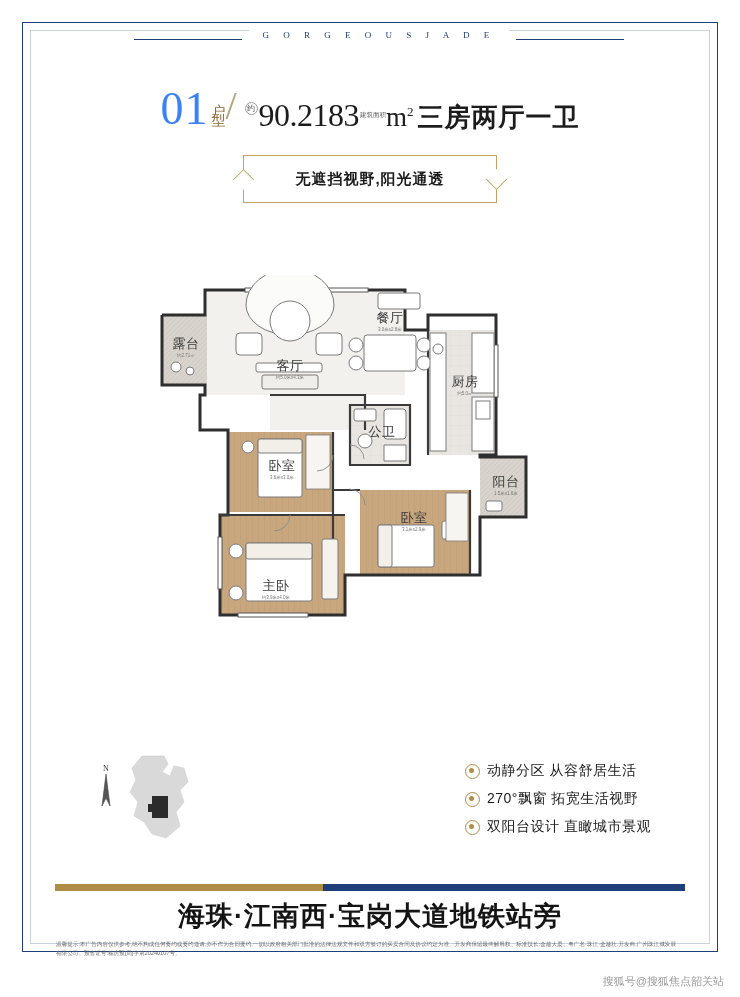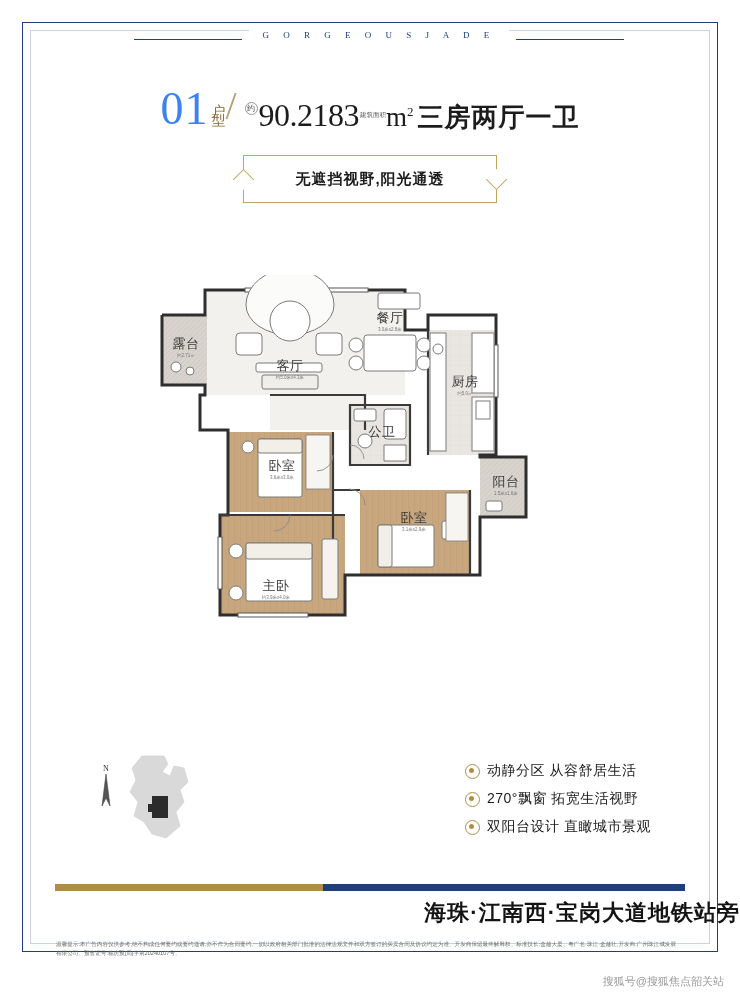--- a/index.html
+++ b/index.html
@@ -229,22 +229,22 @@
   .bar-blue {
     position: absolute;
     left: 323px; top: 884px;
     width: 362px; height: 7px;
     background: #1f3f7a;
   }
   .footer-title {
     position: absolute;
     left: 0; top: 898px;
     width: 740px;
-    text-align: right;
-    font-size: 22px;
+    text-align: center;
+    font-size: 27px;
     font-weight: bold;
     color: #141414;
     letter-spacing: 1px;
   }
   .disclaimer {
     position: absolute;
     left: 56px; top: 940px;
     width: 620px;
     font-size: 5.6px;
     line-height: 9px;

